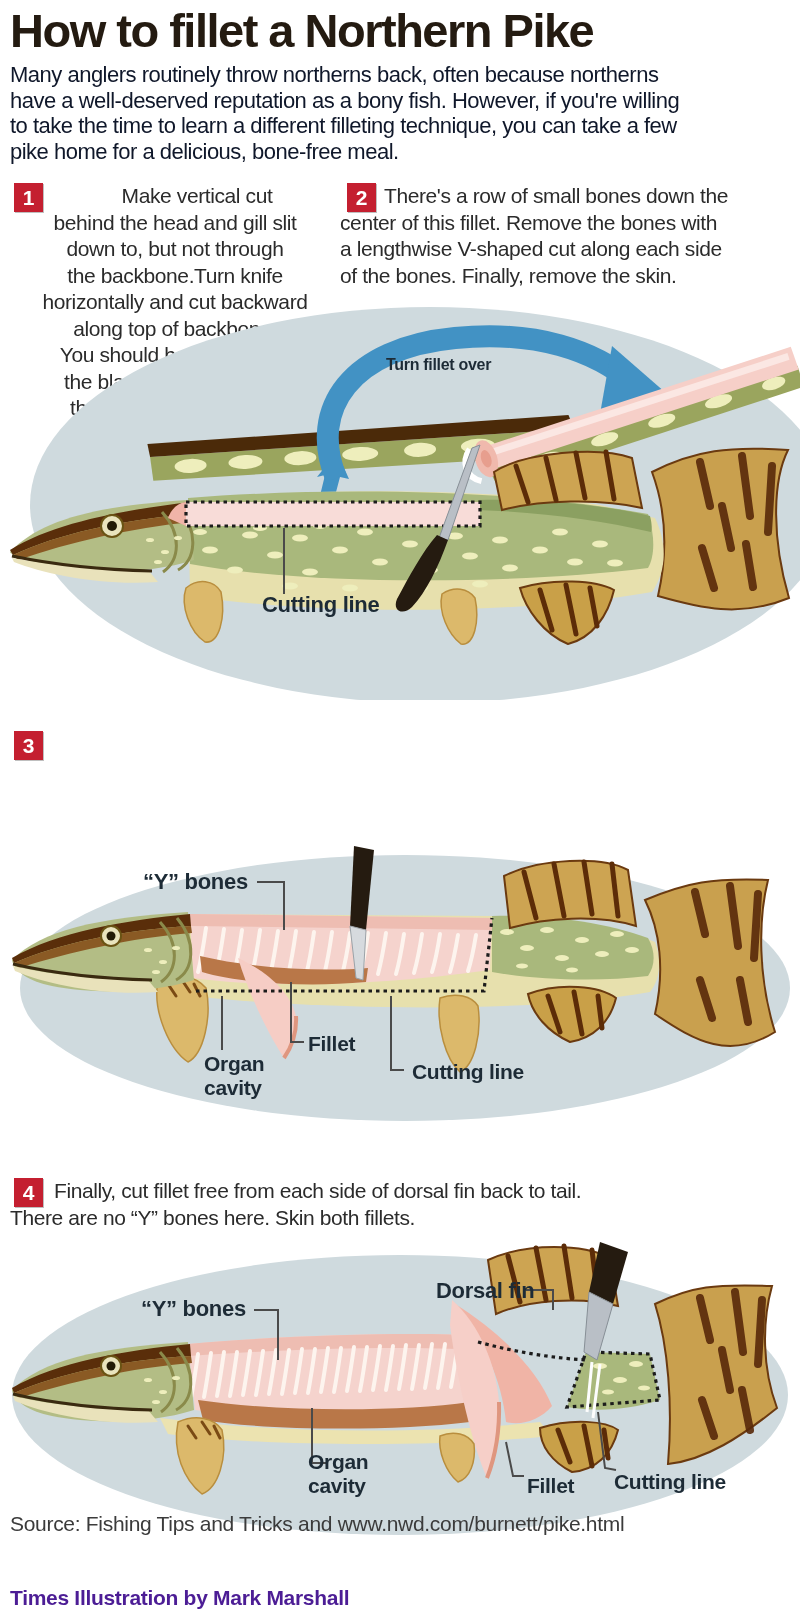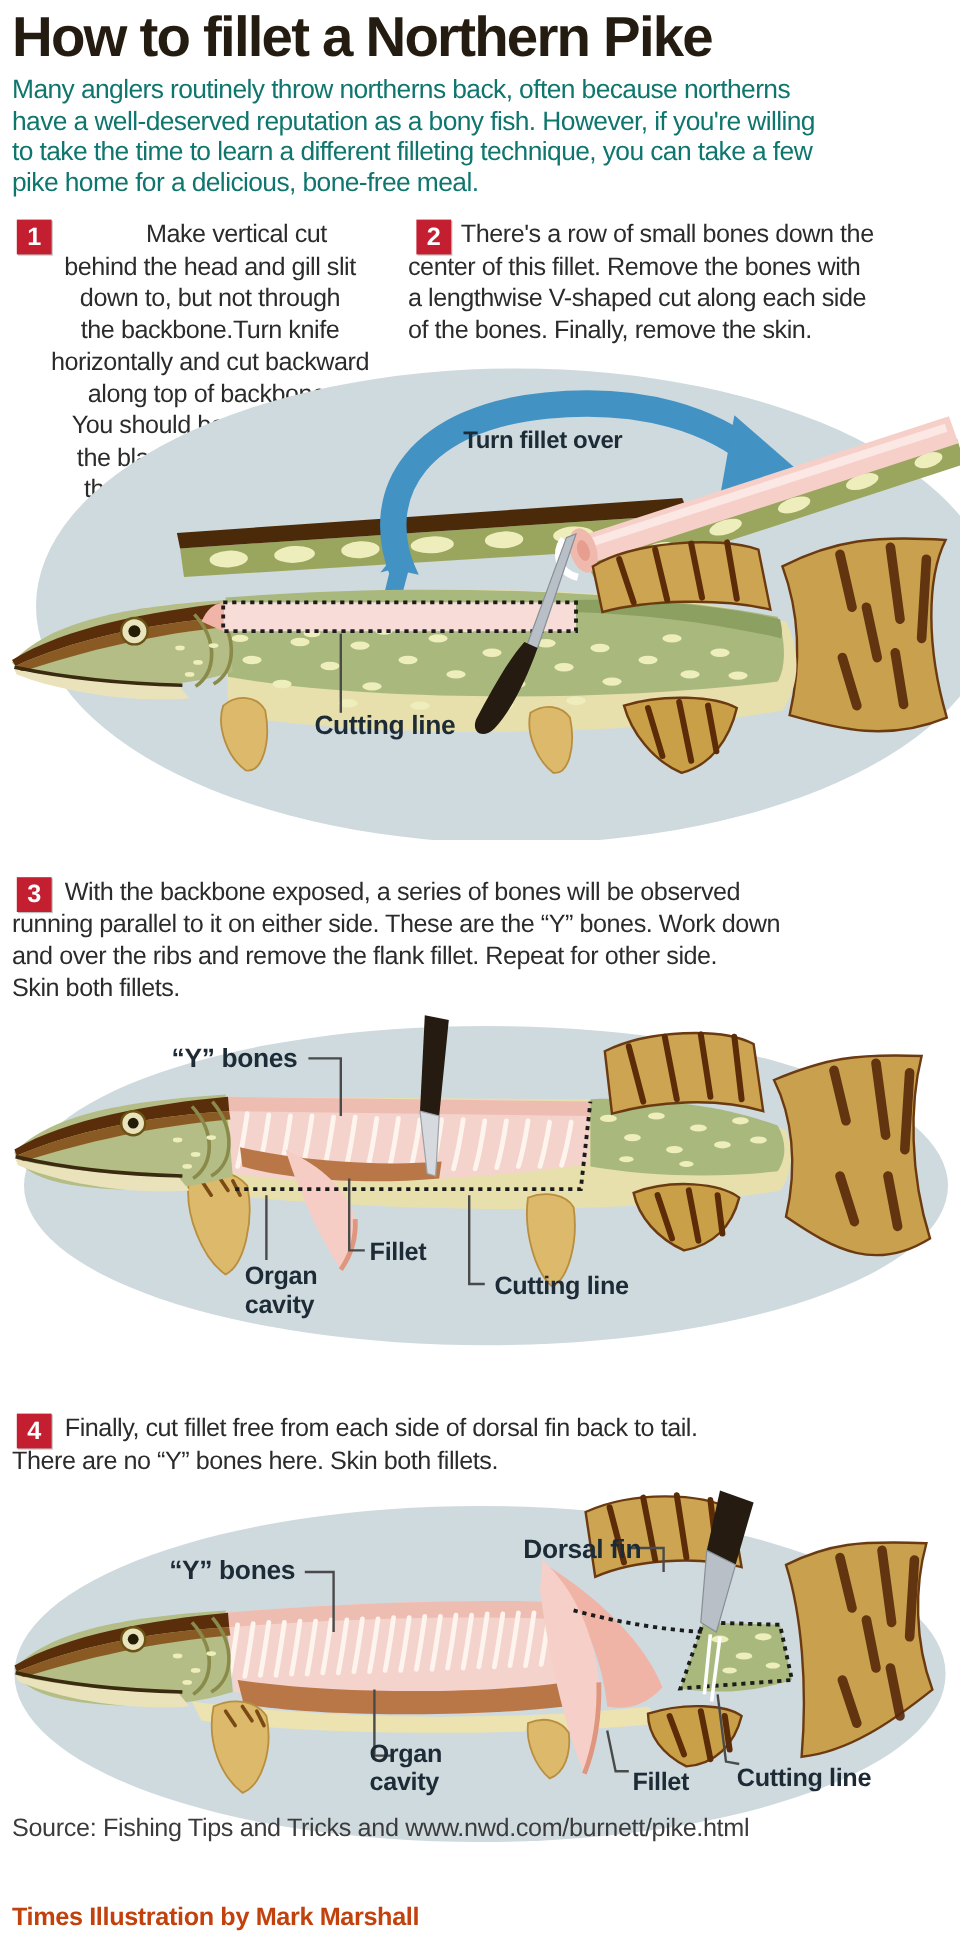--- a/index.html
+++ b/index.html
@@ -6,29 +6,29 @@
     --badge-red:#c41f30; --arrow-blue:#4292c4; --ellipse-bg:#cfdade;
     --label-ink:#1d2b36; --fish-green:#a9b87c; --flesh-pink:#f5d3cd; --fin-tan:#dcb96b;
   }
   html,body{margin:0;padding:0;background:#fff;}
   .page{position:relative;width:800px;height:1621px;background:#fff;overflow:hidden;
         font-family:"Liberation Sans",sans-serif;color:#222;padding-left:40px;}
   .abs{position:absolute;}
   .title{left:10px;top:6px;width:780px;font-size:47px;font-weight:bold;letter-spacing:-1.5px;
          color:#241b11;line-height:1.05;}
   .intro{left:10px;top:62px;width:788px;font-size:22px;letter-spacing:-0.5px;line-height:25.5px;
-         color:#0f766e;white-space:pre-line;}
+         color:#0f172a;white-space:pre-line;}
   .badge{width:29px;height:29px;background:var(--badge-red);color:#fff;font-size:21px;font-weight:bold;
          display:flex;align-items:center;justify-content:center;box-shadow:1px 1px 0 rgba(0,0,0,.25);}
   .step-text{font-size:21px;letter-spacing:-0.4px;line-height:26.5px;color:#2b2b2b;
              white-space:pre-line;text-indent:44px;}
   .fig-label{font-weight:bold;font-size:21px;letter-spacing:-0.3px;color:var(--label-ink);white-space:pre-line;}
   .fig-label.center{text-align:left;}
   .footer-src{left:10px;top:1512px;font-size:21px;letter-spacing:-0.3px;color:#3b3b3b;}
-  .footer-credit{left:10px;top:1586px;font-size:21px;letter-spacing:-0.3px;font-weight:bold;color:#c2410c;}
+  .footer-credit{left:10px;top:1586px;font-size:21px;letter-spacing:-0.3px;font-weight:bold;color:#4c1d95;}
   svg{position:absolute;left:0;display:block;}
   .bg-ellipse{fill:var(--ellipse-bg);}
   .blue{fill:var(--arrow-blue);}
   .arc{stroke:var(--arrow-blue);fill:none;}
   .green{fill:var(--fish-green);}
   .pink{fill:var(--flesh-pink);}
   .tan{fill:var(--fin-tan);}
   .dotted{fill:none;stroke:#1c1c1c;stroke-width:3.2;stroke-dasharray:3.5 4;}
   .leader{fill:none;stroke:#4a4a4a;stroke-width:2;}
   .ribs{stroke:#fdf4ee;stroke-width:4;fill:none;stroke-linecap:round;}
@@ -190,30 +190,26 @@
       <path d="M186 202 L186 226 L168 218 C172 208 178 203 186 202 Z" fill="#f0b4a8"></path>
       <rect x="186" y="202" width="294" height="24" class="dotted"></rect>
       <g>
         <path d="M472 148 L480 145 L448 240 L439 238 Z" fill="#b9bfc6" stroke="#878f96" stroke-width="1"></path>
         <path d="M448 240 C438 268 426 292 412 307 C403 316 392 311 397 299 C409 277 422 252 437 235 Z" fill="#251b10"></path>
       </g>
       <path class="leader" d="M284 228 L284 294"></path>
     </g>
   </svg>
 
-  <div class="abs fig-label" style="left:386px;top:356px;font-size:20px;">Turn fillet over</div>
+  <div class="abs fig-label" style="left:386px;top:356px;font-size:16px;">Turn fillet over</div>
   <div class="abs fig-label" style="left:262px;top:592px;font-size:22px;">Cutting line</div>
 
   <div class="abs badge" style="left:14px;top:731px;">
     <span>3</span>
   </div>
-  <div class="abs step-text" style="left:10px;top:731px;width:786px;">With the backbone exposed, a series of bones will be observed
-running parallel to it on either side. These are the “Y” bones. Work down
-and over the ribs and remove the flank fillet. Repeat for other side.
-Skin both fillets.</div>
 
   <svg style="top:830px;" width="800" height="300" viewBox="0 0 800 300">
     <ellipse class="bg-ellipse" cx="405" cy="158" rx="385" ry="133"></ellipse>
     <g>
       <path d="M14 130 C45 100 100 88 190 84 L492 86 C560 88 620 98 655 112 C662 130 660 150 650 162 C560 178 420 182 260 172 C150 164 60 152 14 130 Z" fill="#e7e0ad"></path>
       <path d="M645 70 C688 52 712 48 768 50 C758 90 758 148 775 202 C730 230 696 212 655 184 C665 140 660 100 645 70 Z" fill="#c9a04e" stroke="#6b3a10" stroke-width="2"></path>
       <g class="streak">
           <path d="M695 62 L705 104"></path>
           <path d="M730 56 L738 116"></path>
           <path d="M758 64 L754 128"></path>

